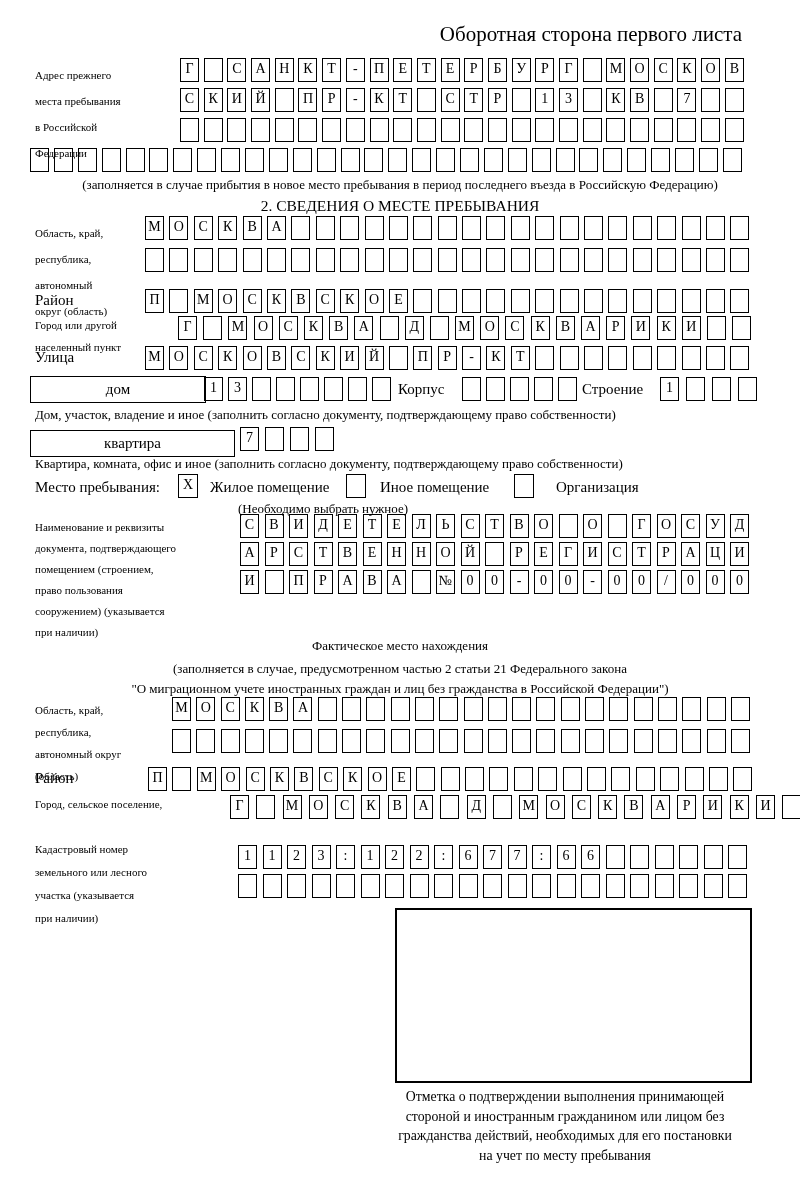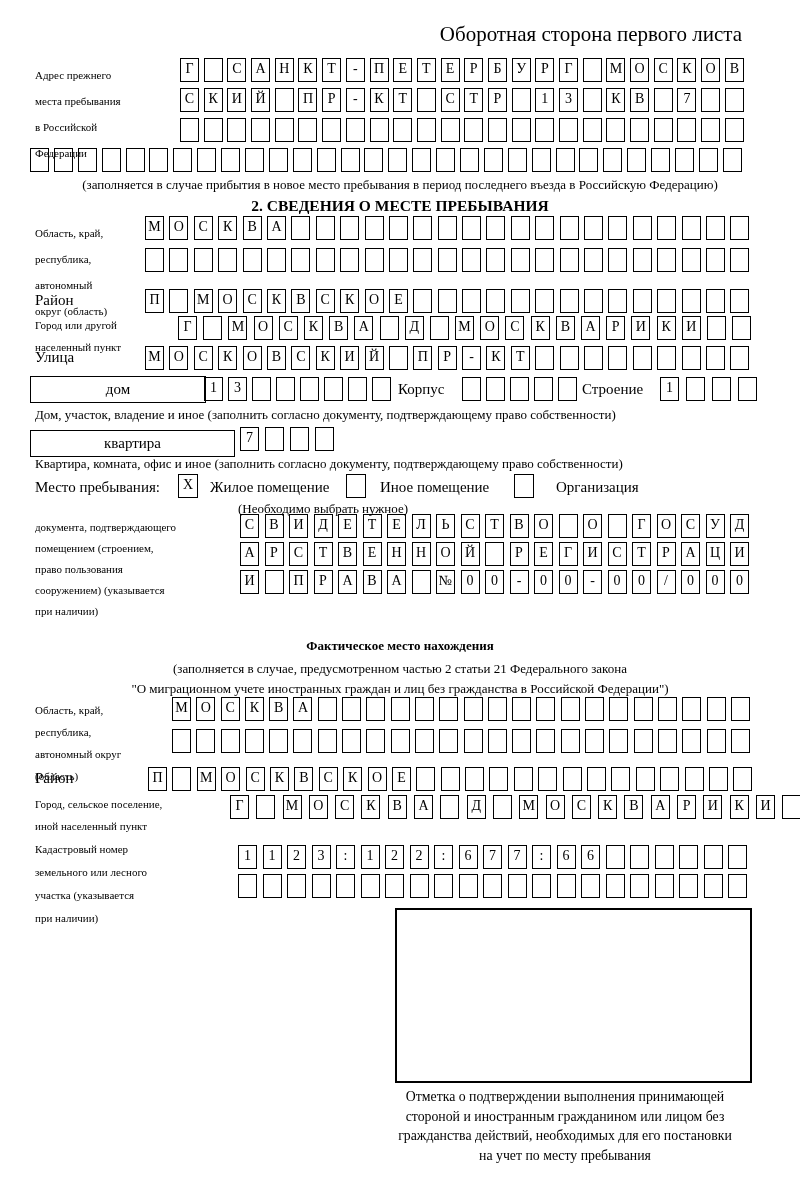--- a/index.html
+++ b/index.html
@@ -3,21 +3,21 @@
 <meta charset="utf-8">
 <style>
   *{margin:0;padding:0;box-sizing:border-box}
   html,body{background:#fff}
   body{width:800px;height:1180px;position:relative;color:#000;
        font-family:"Liberation Serif","DejaVu Serif",serif;}
   .lbl{position:absolute;font-size:15px;white-space:nowrap}
   .lblgroup{position:absolute;font-size:11px;white-space:nowrap}
   .note{position:absolute;font-size:13px;white-space:nowrap}
   .center{left:0;width:800px;text-align:center}
-  .titleb{position:absolute;font-weight:bold;font-size:15.5px}
+  .titleb{position:absolute;font-weight:normal;font-size:15.5px}
   .cellrow{position:absolute;display:flex}
   .cell{flex:0 0 19px;height:24px;border:1.6px solid #000;font-size:14px;
         line-height:20px;text-align:center;overflow:hidden}
   .labelbox{position:absolute;border:1.6px solid #000;display:flex;
             align-items:center;justify-content:center;font-size:15px}
   .chk{position:absolute;width:20px;height:24px;border:1.6px solid #000;
        text-align:center;font-size:14px;line-height:20px}
   .stampbox{position:absolute;border:2px solid #000;background:#fff}
   .hdr{position:absolute;font-size:21px;white-space:nowrap}
 </style>
@@ -335,20 +335,21 @@
 <div class="lbl" style="left:35px;top:479px">Место пребывания:</div>
 <div class="chk" style="left:178px;top:474px">X</div>
 <div class="lbl" style="left:210px;top:479px">Жилое помещение</div>
 <div class="chk" style="left:346px;top:474px"></div>
 <div class="lbl" style="left:380px;top:479px">Иное помещение</div>
 <div class="chk" style="left:514px;top:474px"></div>
 <div class="lbl" style="left:556px;top:479px">Организация</div>
 <div class="note" style="left:238px;top:501px">(Необходимо выбрать нужное)</div>
 
 <div class="lblgroup" style="left:35px;top:517px;line-height:21px">
+  <div>Наименование и реквизиты</div>
   <div>документа, подтверждающего</div>
   <div>помещением (строением,</div>
   <div>право пользования</div>
   <div>сооружением) (указывается</div>
   <div>при наличии)</div>
 </div>
 <div class="cellrow" style="left:240px;top:514px;gap:5.5px">
     <span class="cell">С</span>
     <span class="cell">В</span>
     <span class="cell">И</span>
@@ -505,21 +506,20 @@
     <span class="cell"></span>
     <span class="cell"></span>
     <span class="cell"></span>
     <span class="cell"></span>
     <span class="cell"></span>
     <span class="cell"></span>
   </div>
 
 <div class="lblgroup" style="left:35px;top:793px;line-height:22px">
   <div>Город, сельское поселение,</div>
-  <div>иной населенный пункт</div>
 </div>
 <div class="cellrow" style="left:230px;top:795px;gap:7.3px">
     <span class="cell">Г</span>
     <span class="cell"></span>
     <span class="cell">М</span>
     <span class="cell">О</span>
     <span class="cell">С</span>
     <span class="cell">К</span>
     <span class="cell">В</span>
     <span class="cell">А</span>

